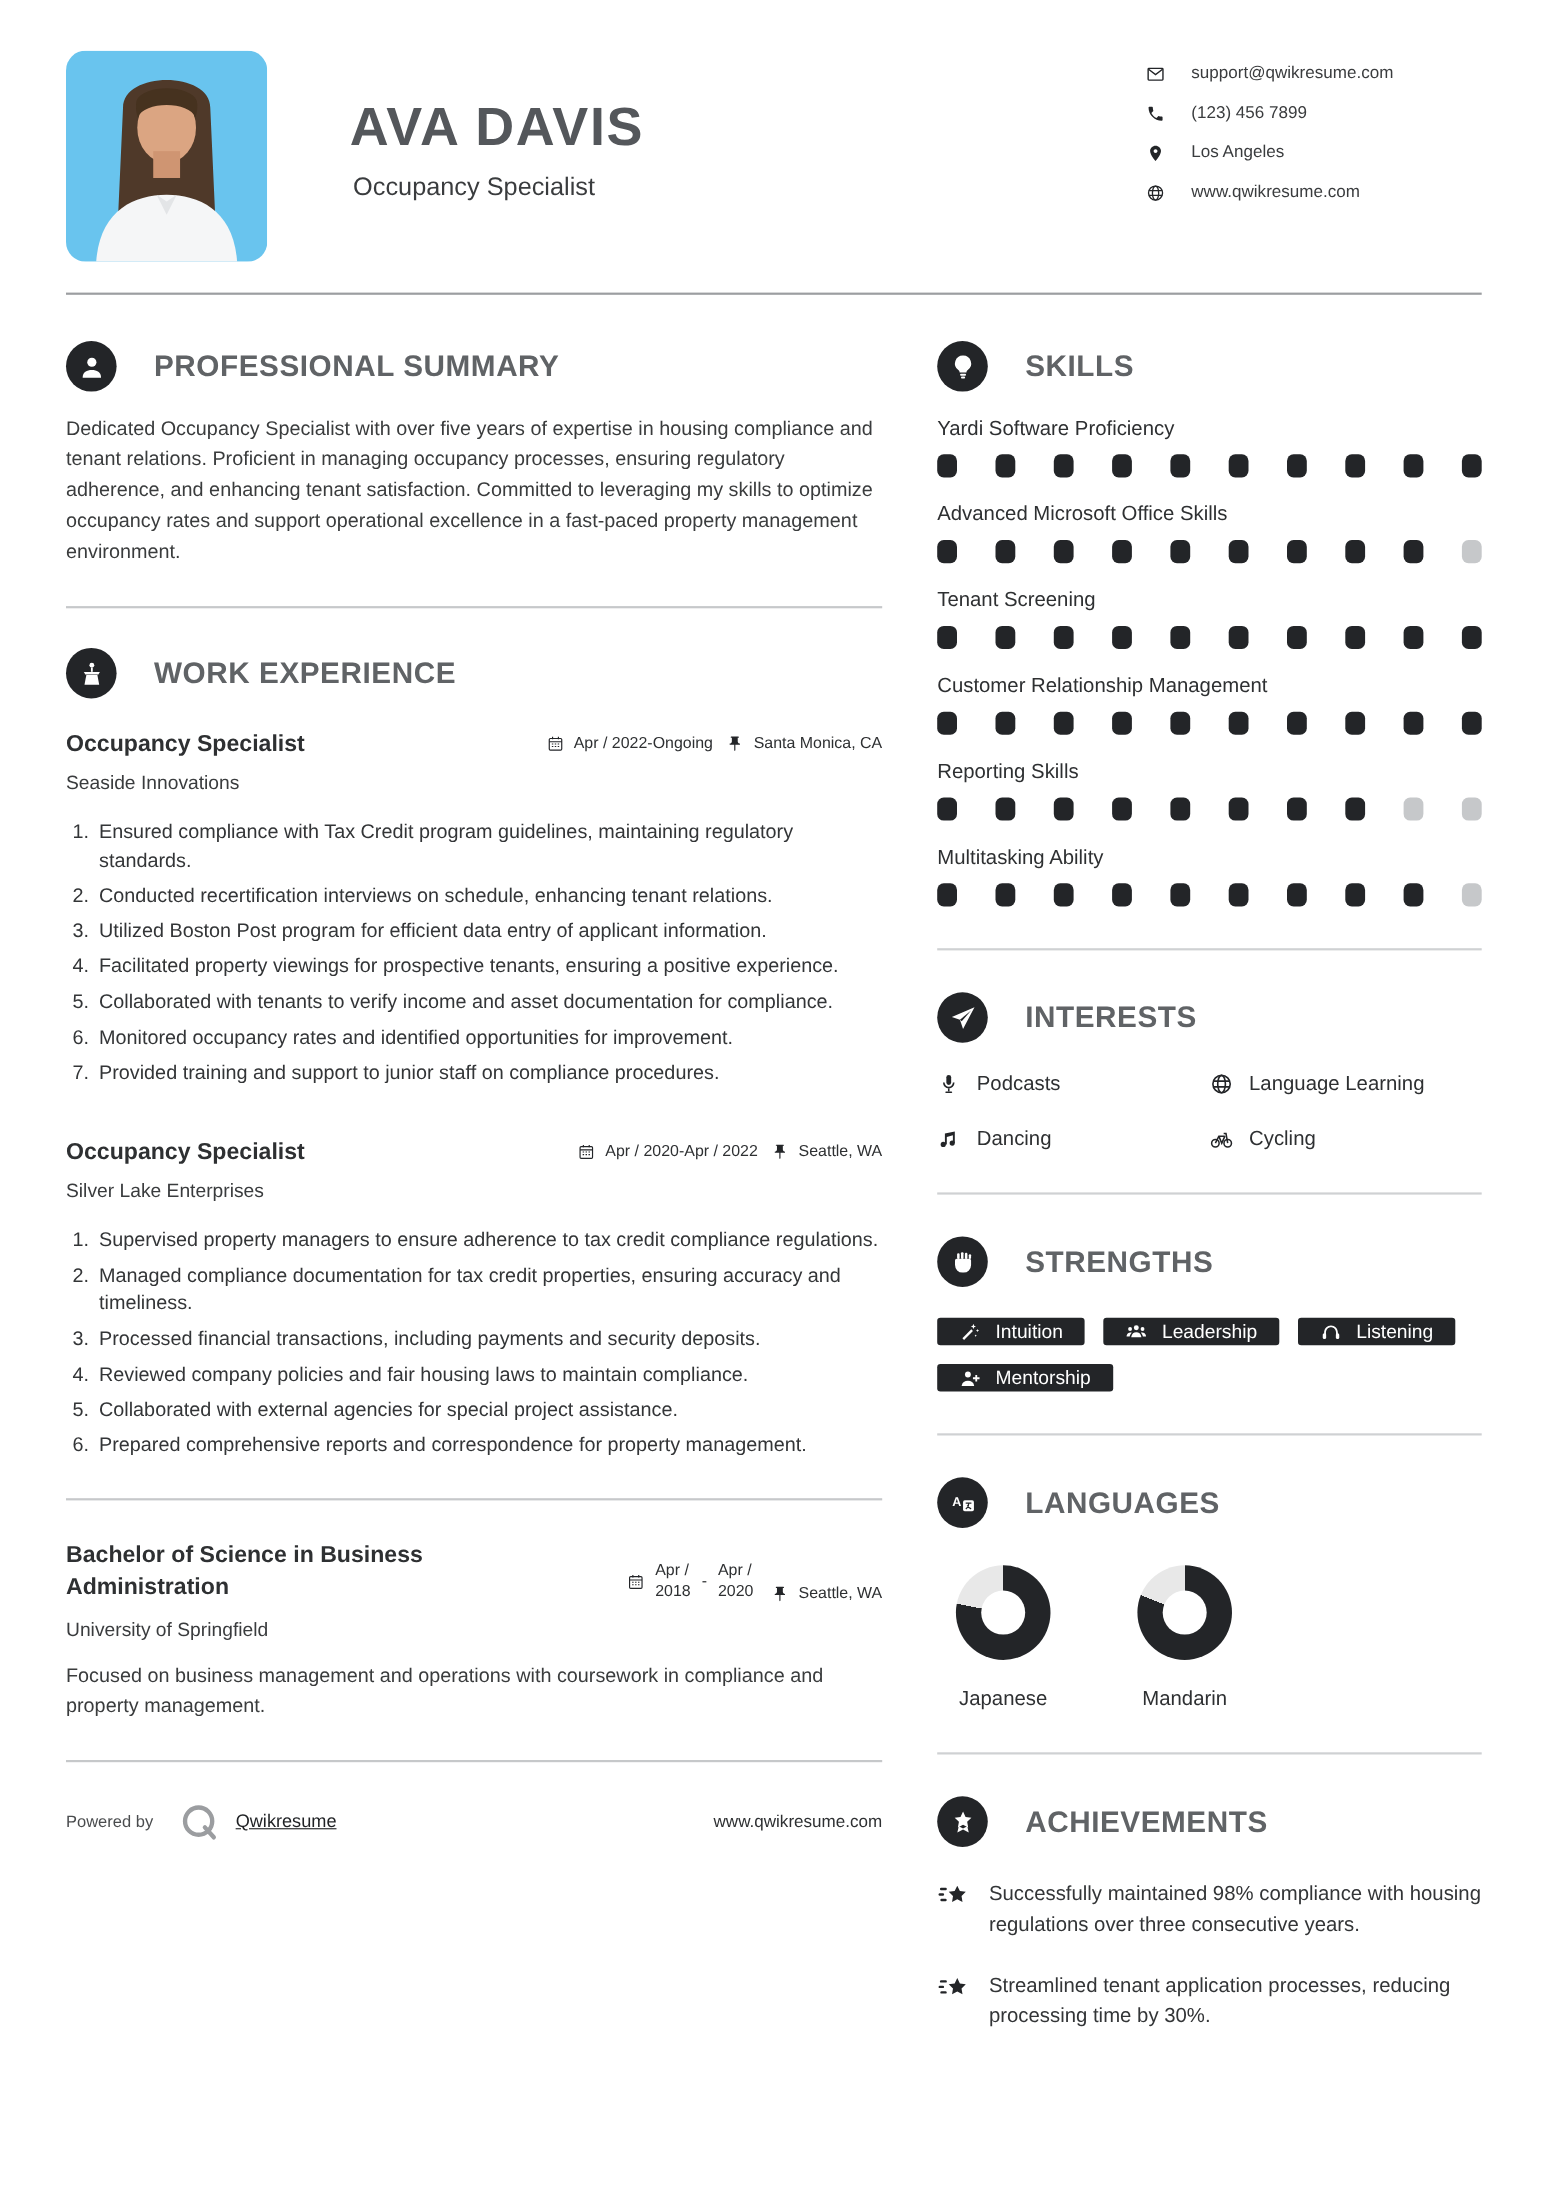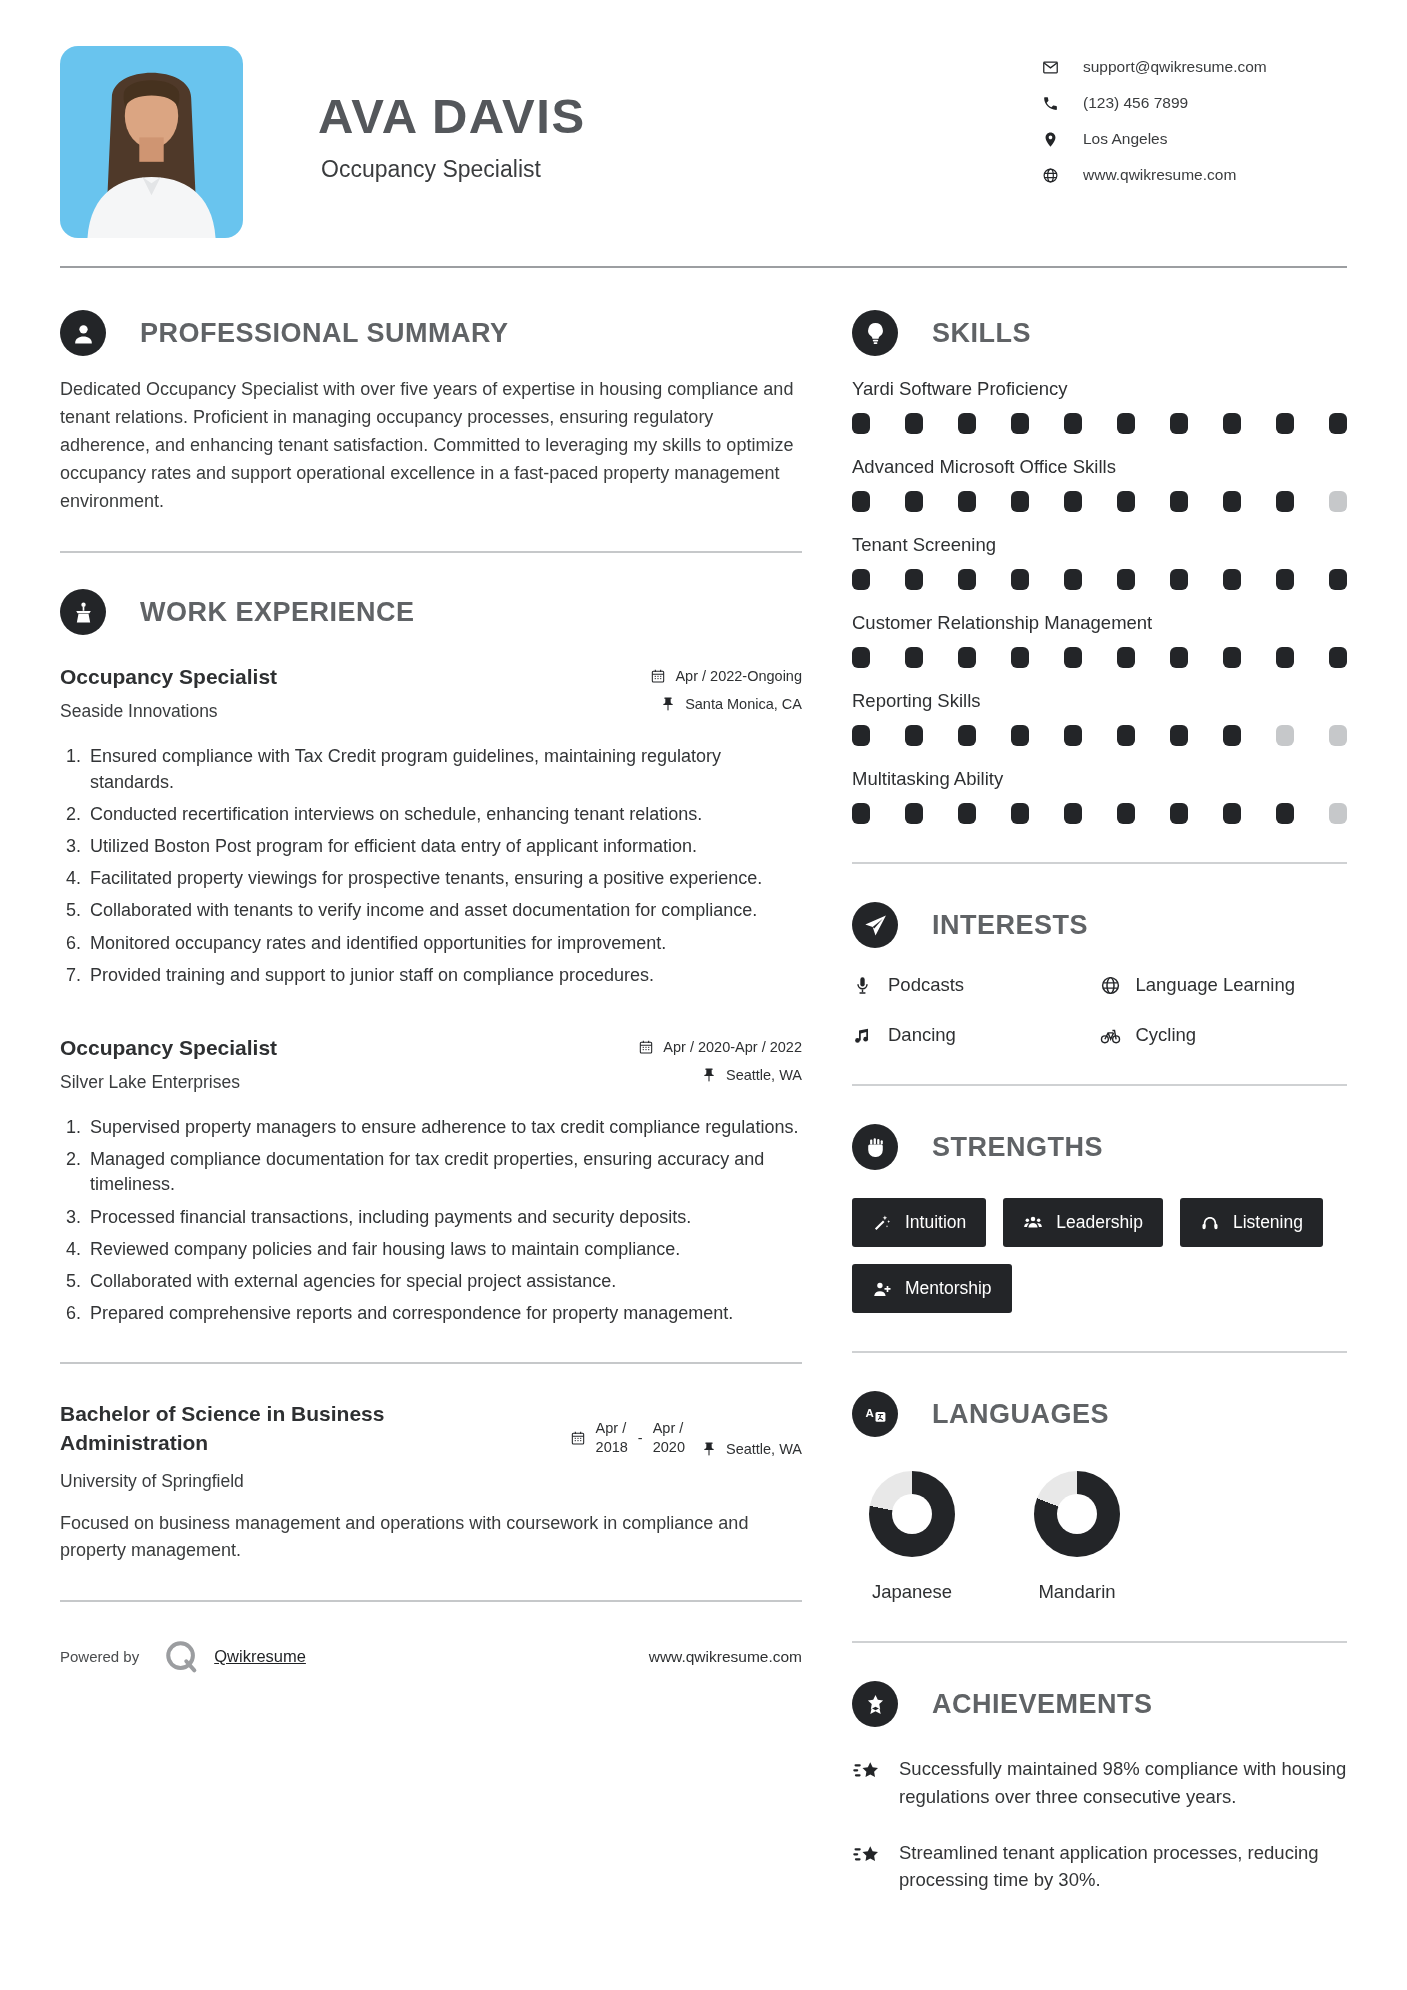--- a/index.html
+++ b/index.html
@@ -33,21 +33,21 @@
   .summary-text { font-size: 18px; line-height: 1.55; color: #3a3c3d; margin-top: 20px; }
   .divider-left { border: none; border-top: 2px solid #c6c8ca; margin: 36px 0; }
   .divider-right { border: none; border-top: 2px solid #cfd1d3; margin: 38px 0; }
 
   
   .job { margin-top: 30px; }
   .job + .job { margin-top: 48px; }
   .job-head { display: flex; justify-content: space-between; align-items: flex-start; }
   .job-title-text { font-size: 21px; font-weight: bold; color: #2e3032; }
   .job-company { font-size: 17.5px; color: #3a3c3e; margin-top: 12px; }
-  .job-meta { display: flex; flex-direction: column; align-items: flex-end; gap: 12px; margin-top: 3px; }
+  .job-meta { display: flex; flex-direction: row; align-items: flex-end; gap: 12px; margin-top: 3px; }
   .meta-row { display: flex; align-items: center; gap: 9px; font-size: 14.5px; color: #2e3032; }
   .micon { width: 16px; height: 16px; color: #232528; display: inline-flex; flex: 0 0 auto; }
   .micon svg { width: 100%; height: 100%; }
   .job-list { margin-top: 22px; padding-left: 26px; font-size: 18px; color: #333537; line-height: 1.4; }
   .job-list li { margin-bottom: 7px; padding-left: 4px; }
 
   
   .edu-head { display: flex; justify-content: space-between; margin-top: 28px; }
   .edu-degree { font-size: 21px; font-weight: bold; color: #2e3032; width: 400px; line-height: 1.35; }
   .edu-meta { display: flex; flex-direction: row; align-items: flex-end; gap: 16px; }
@@ -64,21 +64,21 @@
   .dot.off { background: #c6c8ca; }
 
   
   .interests-grid { display: grid; grid-template-columns: 1fr 1fr; row-gap: 28px; margin-top: 26px; }
   .interest { display: flex; align-items: center; gap: 15px; font-size: 18.5px; color: #2e3032; }
   .iicon { width: 21px; height: 21px; color: #232528; display: inline-flex; flex: 0 0 auto; }
   .iicon svg { width: 100%; height: 100%; }
 
   
   .chips { display: flex; flex-wrap: wrap; gap: 17px; margin-top: 28px; }
-  .chip { display: inline-flex; align-items: center; gap: 13px; background: #232528; color: #fff; font-size: 17.5px; padding: 14px 20px; border-radius: 3px; }
+  .chip { display: inline-flex; align-items: center; gap: 13px; background: #232528; color: #fff; font-size: 17.5px; padding: 2px 20px; border-radius: 3px; }
   .chip .iicon { color: #fff; width: 20px; height: 20px; }
 
   
   .langs { display: flex; gap: 45px; margin-top: 34px; }
   .lang { display: flex; flex-direction: column; align-items: center; width: 120px; }
   .donut { width: 86px; height: 86px; border-radius: 50%; position: relative; }
   .donut::after { content: ""; position: absolute; inset: 23px; background: #fff; border-radius: 50%; }
   .lang-name { margin-top: 24px; font-size: 18.5px; color: #2e3032; }
 
   

